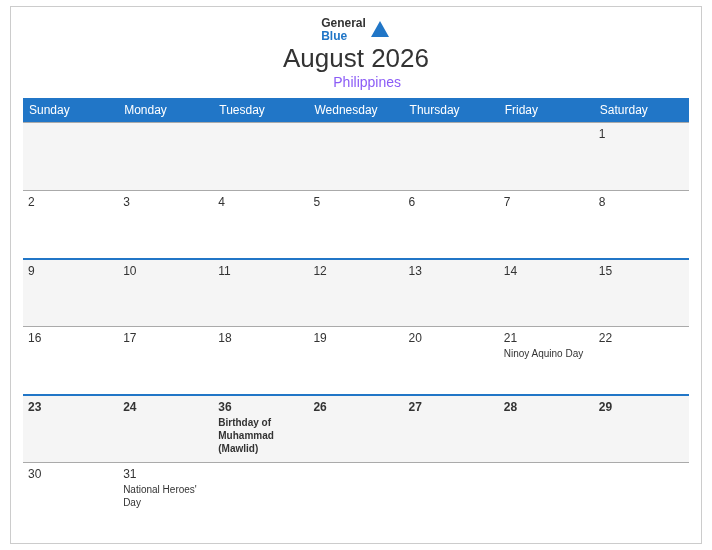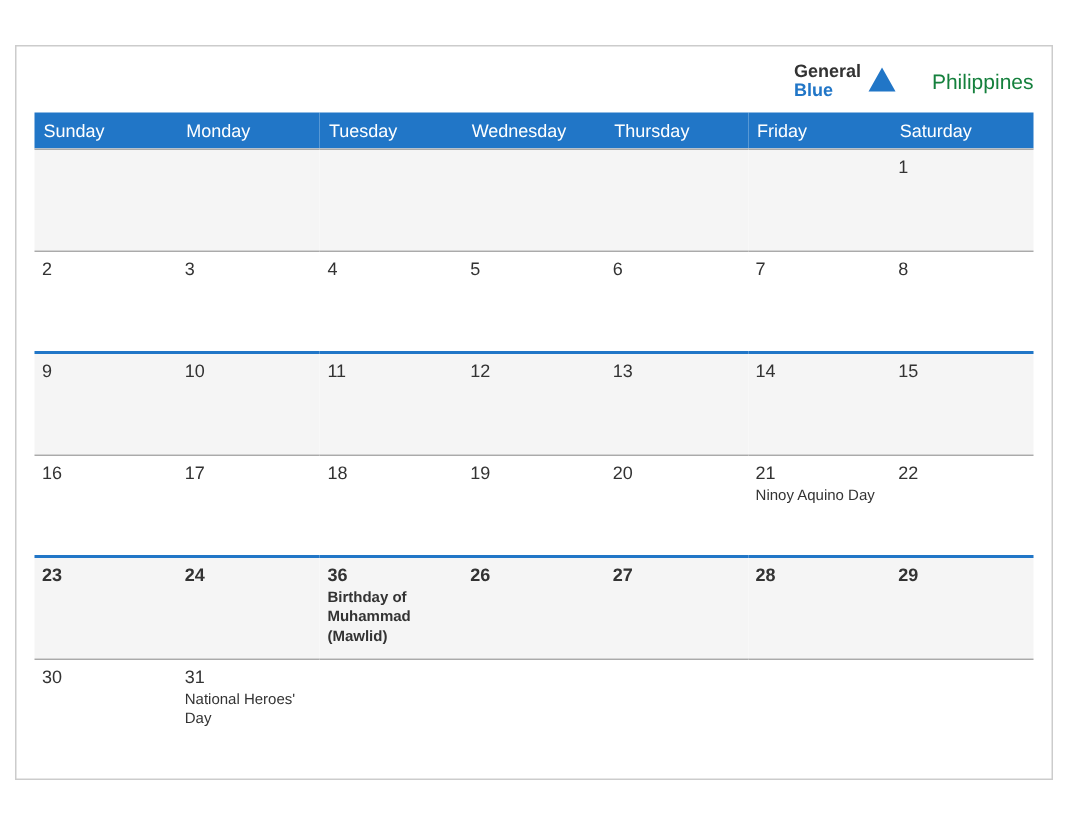--- a/index.html
+++ b/index.html
@@ -14,23 +14,24 @@
     }
     .calendar-wrapper {
       width: 692px;
       background: #fff;
       border: 1px solid #ccc;
       padding: 10px 12px 12px 12px;
     }
     .calendar-header {
       display: flex;
       align-items: center;
-      justify-content: flex-end;
+      justify-content: space-between;
       margin-bottom: 8px;
       position: relative;
+      flex-direction: column;
     }
     .logo {
       display: flex;
       align-items: center;
       font-size: 13px;
       font-weight: bold;
       color: #333;
       line-height: 1.1;
     }
     .logo-text {
@@ -46,21 +47,21 @@
     }
     .calendar-title {
       font-size: 26px;
       font-weight: normal;
       color: #333;
       text-align: center;
       flex: 1;
     }
     .country-name {
       font-size: 14px;
-      color: #15803d;
+      color: #8b5cf6;
       text-align: right;
       min-width: 90px;
     }
     .calendar-grid {
       width: 100%;
       border-collapse: collapse;
     }
     .calendar-grid thead tr th {
       background: #2176c7;
       color: #fff;
@@ -116,20 +117,21 @@
   <div class="calendar-header">
     <div class="logo">
       <div class="logo-text">
         <span class="logo-general">General</span>
         <span class="logo-blue">Blue</span>
       </div>
       <svg class="logo-icon" viewBox="0 0 22 22">
         <polygon points="11,2 20,18 2,18" fill="#2176c7"></polygon>
       </svg>
     </div>
+    <div class="calendar-title">August 2026</div>
     <div class="country-name">Philippines</div>
   </div>
 
   <table class="calendar-grid">
     <thead>
       <tr>
         <th>Sunday</th>
         <th>Monday</th>
         <th>Tuesday</th>
         <th>Wednesday</th>

